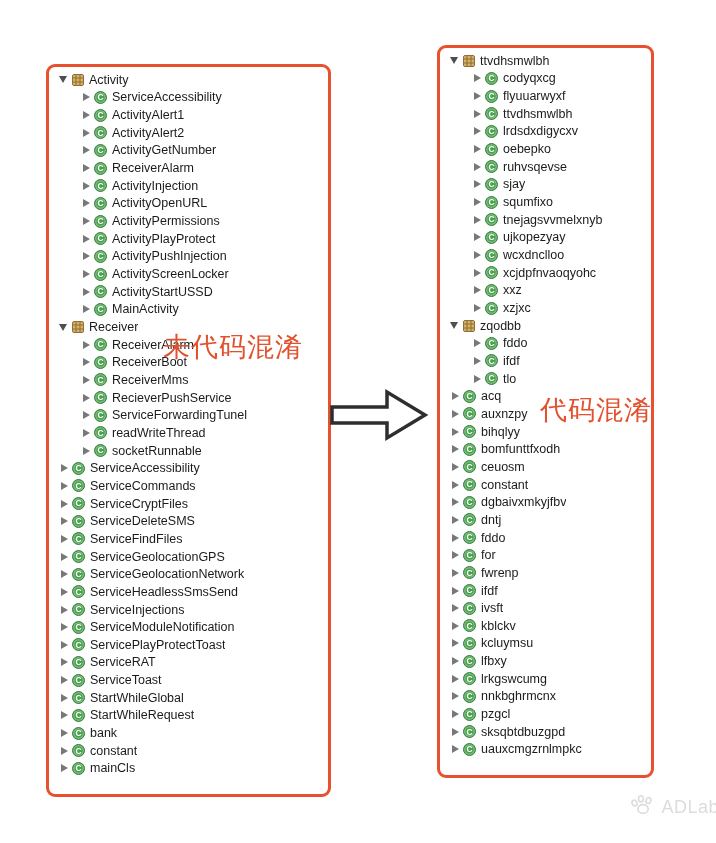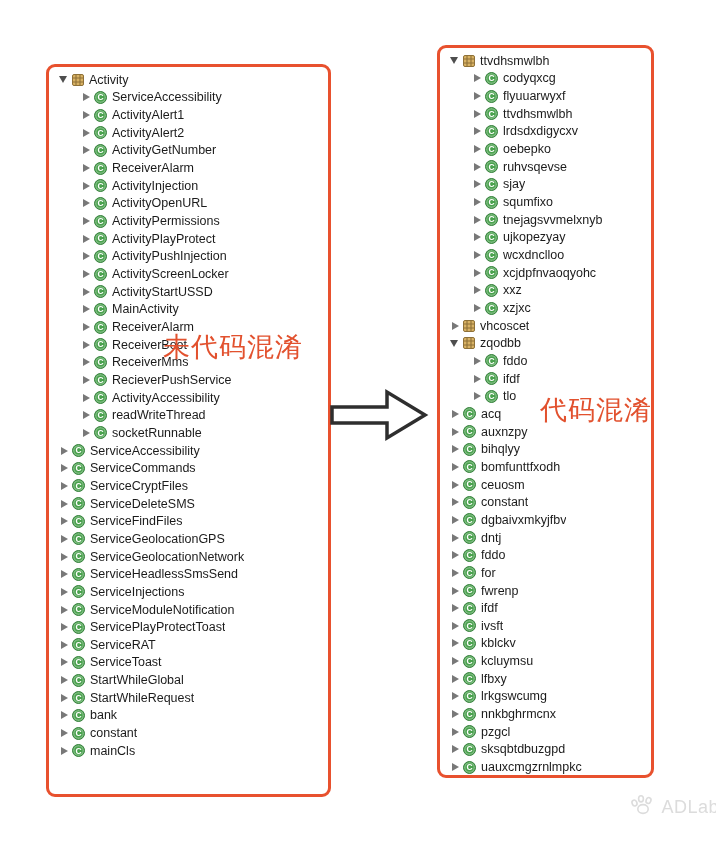--- a/index.html
+++ b/index.html
@@ -130,20 +130,30 @@
     <div class="tree-row level-1">
       <span class="disclosure right"></span>
       <span class="node-icon class">C</span>
       <span class="node-label">ActivityStartUSSD</span>
     </div>
     <div class="tree-row level-1">
       <span class="disclosure right"></span>
       <span class="node-icon class">C</span>
       <span class="node-label">MainActivity</span>
     </div>
+    <div class="tree-row level-0">
+      <span class="disclosure down"></span>
+      <span class="node-icon package">
+        <svg width="12" height="12" viewBox="0 0 12 12">
+          <rect x="0.5" y="0.5" width="11" height="11" rx="1.5" fill="#d8b264" stroke="#8f7138"></rect>
+          <path d="M4 0.5 V11.5 M8 0.5 V11.5 M0.5 4 H11.5 M0.5 8 H11.5" stroke="#8f7138" stroke-width="1.1" fill="none"></path>
+        </svg>
+      </span>
+      <span class="node-label">Receiver</span>
+    </div>
     <div class="tree-row level-1">
       <span class="disclosure right"></span>
       <span class="node-icon class">C</span>
       <span class="node-label">ReceiverAlarm</span>
     </div>
     <div class="tree-row level-1">
       <span class="disclosure right"></span>
       <span class="node-icon class">C</span>
       <span class="node-label">ReceiverBoot</span>
     </div>
@@ -153,21 +163,21 @@
       <span class="node-label">ReceiverMms</span>
     </div>
     <div class="tree-row level-1">
       <span class="disclosure right"></span>
       <span class="node-icon class">C</span>
       <span class="node-label">RecieverPushService</span>
     </div>
     <div class="tree-row level-1">
       <span class="disclosure right"></span>
       <span class="node-icon class">C</span>
-      <span class="node-label">ActivityAccessibility</span>
+      <span class="node-label">ServiceForwardingTunel</span>
     </div>
     <div class="tree-row level-1">
       <span class="disclosure right"></span>
       <span class="node-icon class">C</span>
       <span class="node-label">readWriteThread</span>
     </div>
     <div class="tree-row level-1">
       <span class="disclosure right"></span>
       <span class="node-icon class">C</span>
       <span class="node-label">socketRunnable</span>
@@ -337,30 +347,20 @@
     </div>
     <div class="tree-row level-1">
       <span class="disclosure right"></span>
       <span class="node-icon class">C</span>
       <span class="node-label">xxz</span>
     </div>
     <div class="tree-row level-1">
       <span class="disclosure right"></span>
       <span class="node-icon class">C</span>
       <span class="node-label">xzjxc</span>
-    </div>
-    <div class="tree-row level-0">
-      <span class="disclosure right"></span>
-      <span class="node-icon package">
-        <svg width="12" height="12" viewBox="0 0 12 12">
-          <rect x="0.5" y="0.5" width="11" height="11" rx="1.5" fill="#d8b264" stroke="#8f7138"></rect>
-          <path d="M4 0.5 V11.5 M8 0.5 V11.5 M0.5 4 H11.5 M0.5 8 H11.5" stroke="#8f7138" stroke-width="1.1" fill="none"></path>
-        </svg>
-      </span>
-      <span class="node-label">vhcoscet</span>
     </div>
     <div class="tree-row level-0">
       <span class="disclosure down"></span>
       <span class="node-icon package">
         <svg width="12" height="12" viewBox="0 0 12 12">
           <rect x="0.5" y="0.5" width="11" height="11" rx="1.5" fill="#d8b264" stroke="#8f7138"></rect>
           <path d="M4 0.5 V11.5 M8 0.5 V11.5 M0.5 4 H11.5 M0.5 8 H11.5" stroke="#8f7138" stroke-width="1.1" fill="none"></path>
         </svg>
       </span>
       <span class="node-label">zqodbb</span>

